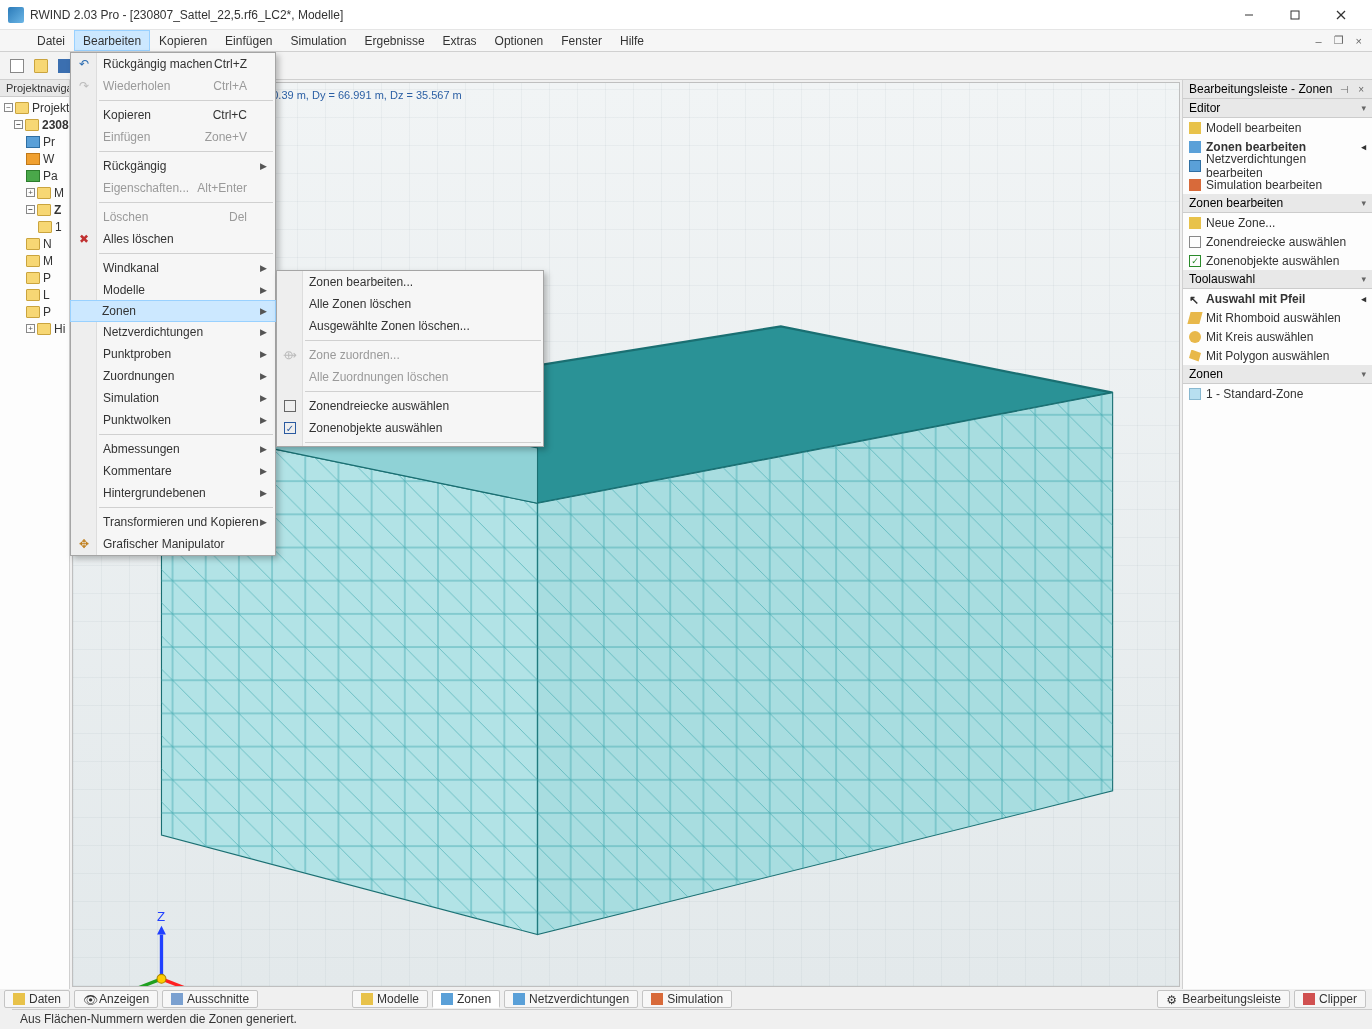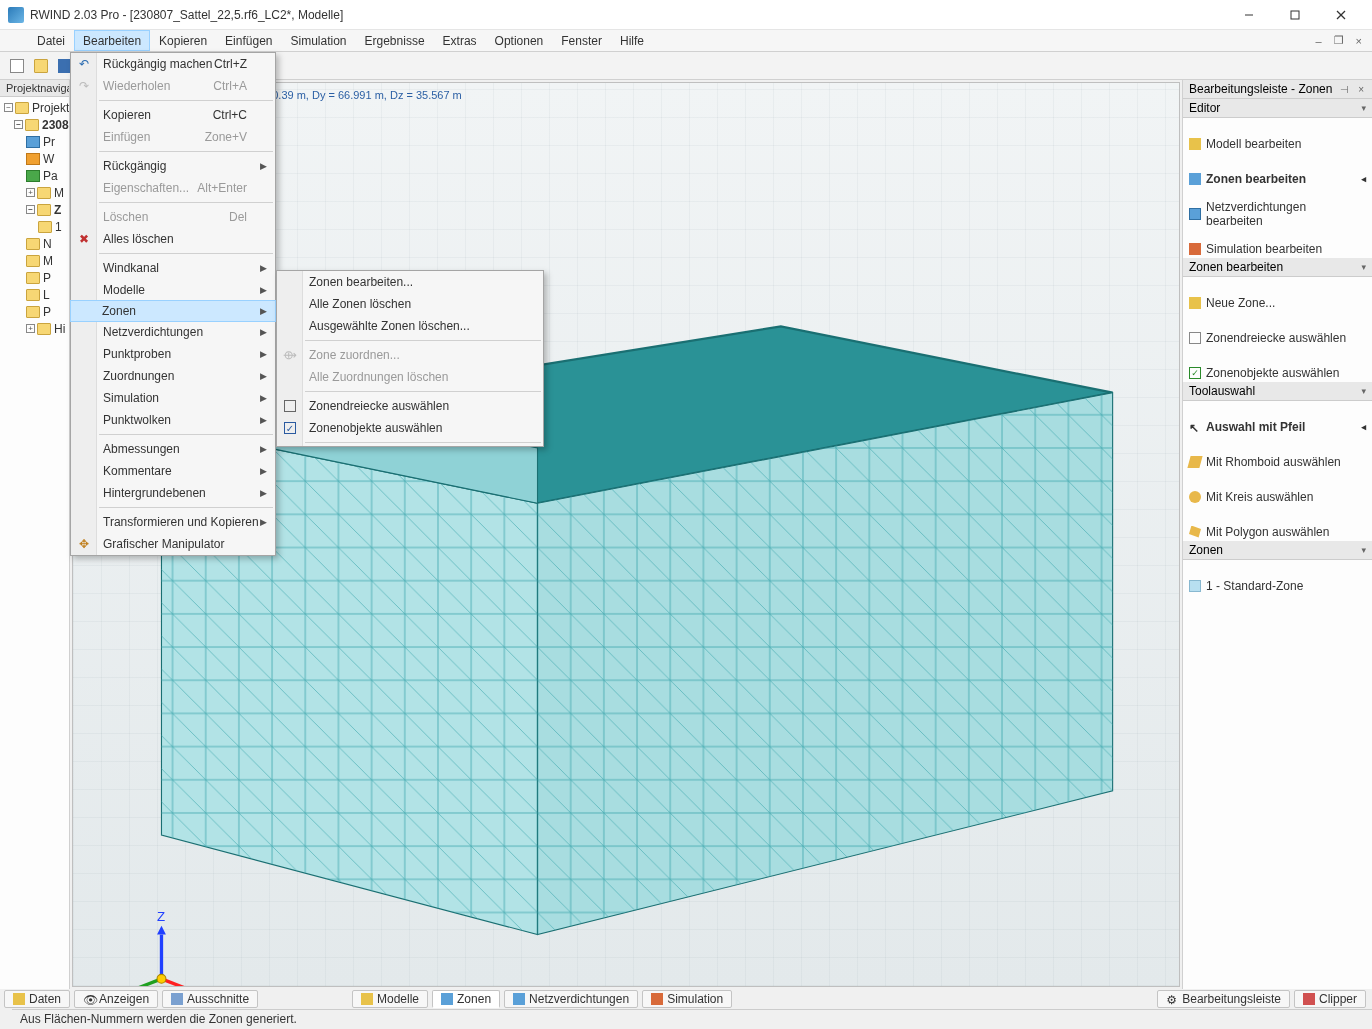--- a/index.html
+++ b/index.html
@@ -49,21 +49,21 @@
     repeating-linear-gradient(90deg, rgba(120,140,150,0.08) 0 1px, transparent 1px 28px),
     linear-gradient(#f1f4f5,#e3e9eb);
   }
   .dim-label { position: absolute; top: 6px; left: 10px; color: #2b5fa4; font-size: 11px; }
   .model-svg { position:absolute; inset:0; }
 
   
   .rightpanel { width: 190px; background: #fdfdfd; border-left: 1px solid #d0d0d0; display: flex; flex-direction: column; }
   .panel-header { background: #e8e8e8; border-bottom: 1px solid #ccc; padding: 2px 6px; font-size: 11px; display:flex; align-items:center; }
   .panel-header .chev { margin-left:auto; color:#666; font-size:9px;}
-  .panel-row { display: flex; align-items: center; height: 19px; padding: 0 6px; font-size: 11px; gap: 5px; color:#333;margin-top:16px; }
+  .panel-row { display: flex; align-items: center; height: 19px; padding: 0 6px; font-size: 11px; gap: 5px; color:#333; }
   .panel-row.bold { font-weight: bold; }
   .icosmall { width: 12px; height: 12px; display: inline-block; flex-shrink:0; }
   .closex { margin-left:auto; padding: 0 2px; font-size:10px; color:#666;}
 
   
   .dropdown { position: absolute; background: #f6f6f6; border: 1px solid #a5a5a5; box-shadow: 3px 3px 6px rgba(0,0,0,0.25); z-index: 100; }
   .dropdown .gutter { position:absolute; left:0; top:0; bottom:0; width:26px; background:#eee; border-right:1px solid #ddd;}
   .mi-row { position: relative; height: 22px; display: flex; align-items: center; padding-left: 32px; padding-right: 28px; color: #333; white-space: nowrap; }
   .mi-row.disabled { color: #9a9a9a; }
   .mi-row.hover { background: #cce8ff; border: 1px solid #99d1ff; margin:-1px; padding-left:31px; padding-right:27px;}

